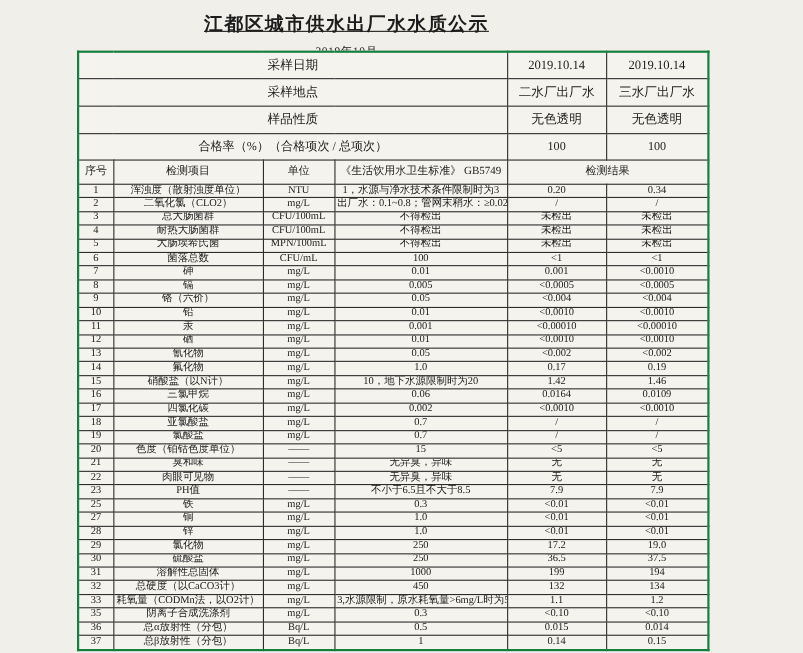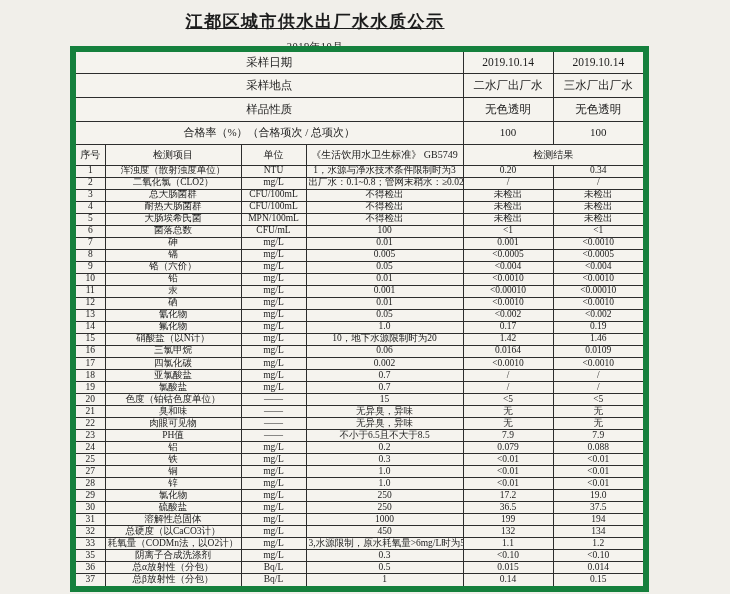--- a/index.html
+++ b/index.html
@@ -28,21 +28,21 @@
     border-collapse:collapse;table-layout:fixed;
     background:#f5f3ee;
   }
   table.wq td{
     border:1px solid #2d2d2d;
     padding:0 2px;
     overflow:hidden;white-space:nowrap;
     text-align:center;vertical-align:middle;
     font-size:9.5px;line-height:1.05;
   }
-  table.wq{border:6px solid #15803d;}
+  table.wq{border:2px solid #15803d;}
   tr.meta-row{height:22px;}
   tr.meta-row td{font-size:11.5px;}
   tr.rate-row{height:21px;}
   tr.rate-row td{font-size:11px;}
   tr.cols-row{height:19px;padding-left:32px;}
   tr.cols-row td{font-size:10px;}
   td.c-item{text-align:left;padding-left:4px;}
 </style>
 </head>
 <body>
@@ -269,28 +269,20 @@
         </tr>
         <tr>
           <td class="c-no">23</td>
           <td class="c-item">PH值</td>
           <td class="c-unit">——</td>
           <td class="c-limit">不小于6.5且不大于8.5</td>
           <td class="c-res">7.9</td>
           <td class="c-res">7.9</td>
         </tr>
         <tr>
-          <td class="c-no">24</td>
-          <td class="c-item">铝</td>
-          <td class="c-unit">mg/L</td>
-          <td class="c-limit">0.2</td>
-          <td class="c-res">0.079</td>
-          <td class="c-res">0.088</td>
-        </tr>
-        <tr>
           <td class="c-no">25</td>
           <td class="c-item">铁</td>
           <td class="c-unit">mg/L</td>
           <td class="c-limit">0.3</td>
           <td class="c-res">&lt;0.01</td>
           <td class="c-res">&lt;0.01</td>
         </tr>
         <tr>
           <td class="c-no">27</td>
           <td class="c-item">铜</td>

